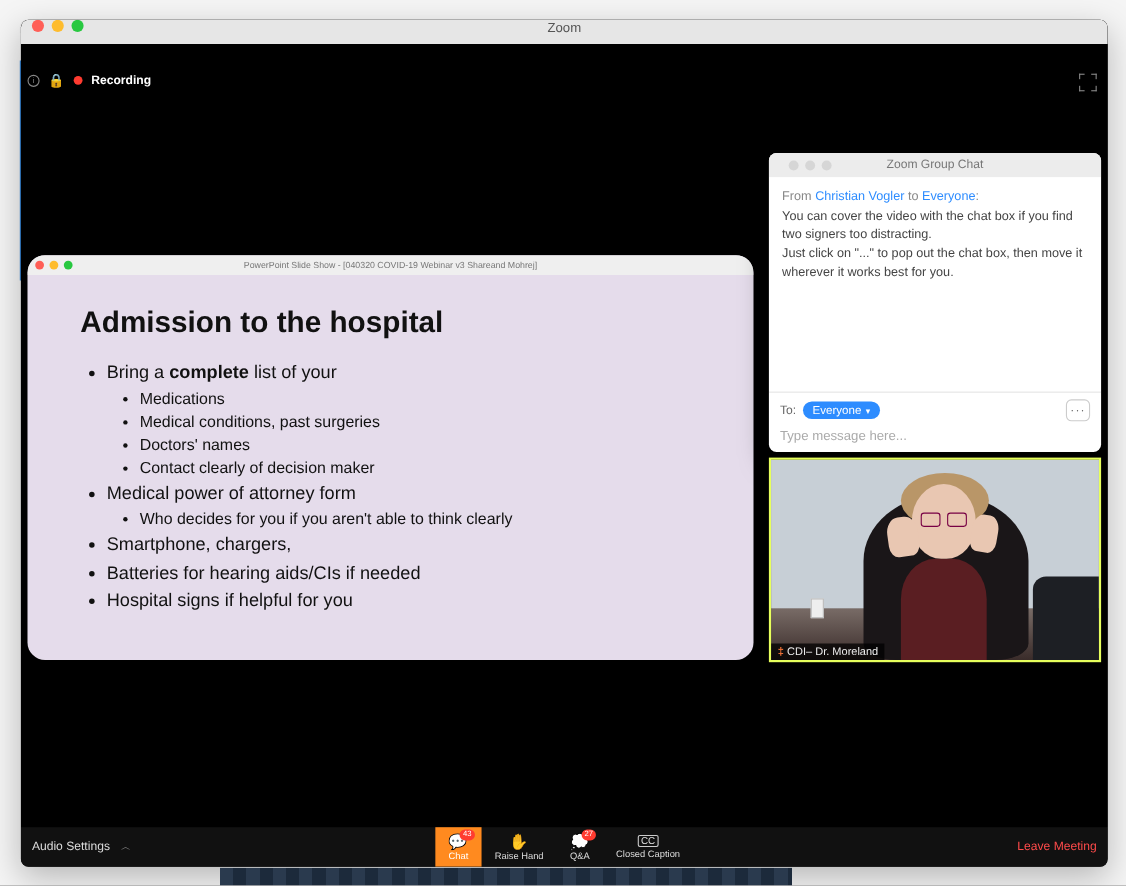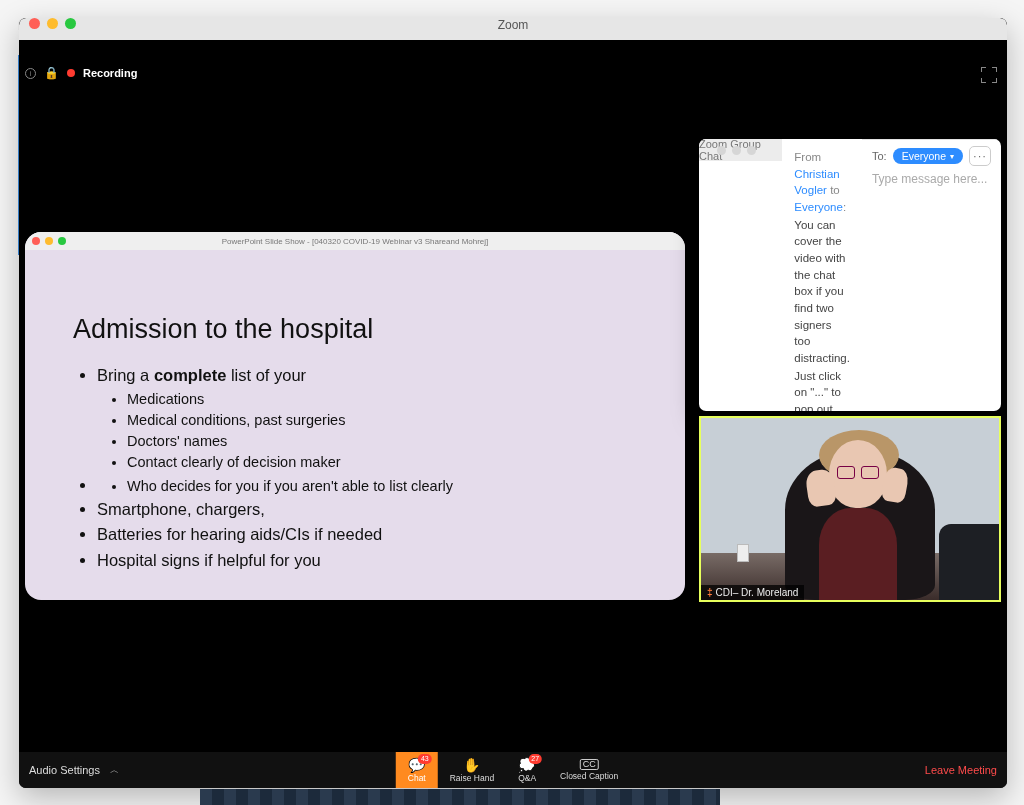--- a/index.html
+++ b/index.html
@@ -31,29 +31,29 @@
   
   .content { position:absolute; top:22px; left:0; right:0; bottom:36px; background:#000; }
 
   
   .slidewin { position:absolute; left:6px; top:192px; width:660px; height:368px; background:#e5dceb; border-radius:16px; box-shadow: 0 4px 18px rgba(0,0,0,.5); overflow:hidden; }
   .slidebar { height:18px; background:#efefef; display:flex; align-items:center; position:relative; }
   .slidebar .traffic { padding-left:7px; gap:5px; }
   .slidebar .dot { width:8px; height:8px; }
   .slidebar .stitle { position:absolute; left:0; right:0; text-align:center; color:#777; font-size:8px; }
   .slidebody { padding: 28px 38px 14px 48px; color:#111; }
-  .slidebody h1 { font-size:27px; font-weight:400; margin-bottom:18px;margin-top:36px; }
+  .slidebody h1 { font-size:27px; font-weight:700; margin-bottom:18px; }
   .slidebody ul { list-style: disc; padding-left: 24px; }
   .slidebody ul li { font-size:16.5px; line-height:1.55; }
   .slidebody ul ul { list-style: disc; padding-left: 30px; }
   .slidebody ul ul li { font-size:14.5px; line-height:1.45; }
   .slidebody b { font-weight: 700; }
 
   
-  .chatwin { position:absolute; right:6px; top:99px; width:302px; height:272px; background:#fff; border-radius:7px; box-shadow:0 8px 24px rgba(0,0,0,.5); color:#333; display:flex; flex-direction:row; overflow:hidden; }
+  .chatwin { position:absolute; right:6px; top:99px; width:302px; height:272px; background:#fff; border-radius:7px; box-shadow:0 8px 24px rgba(0,0,0,.5); color:#333; display:flex; flex-direction:column; overflow:hidden; }
   .chattitle { height:22px; background:#ececec; display:flex; align-items:center; justify-content:center; font-size:11px; color:#777; position:relative; }
   .chattitle .traffic { position:absolute; left:8px; display:flex; gap:6px; }
   .chattitle .dot { width:9px; height:9px; background:#d6d6d6; }
   .chatmsgs { flex:1; padding:10px 12px; font-size:11.5px; line-height:1.45; }
   .chatmsgs .from { color:#888; }
   .chatmsgs .sender { color:#2d8cff; }
   .chatmsgs .to { color:#2d8cff; }
   .chatmsgs .body { color:#444; margin-top:1px; }
   .chatcompose { border-top:1px solid #e4e4e4; padding:6px 10px 8px 10px; }
   .chatcompose .row1 { display:flex; align-items:center; gap:6px; font-size:11px; color:#666; }
@@ -144,22 +144,23 @@
             <li>
               <span>Bring a </span><b>complete</b><span> list of your</span>
               <ul>
                 <li>Medications</li>
                 <li>Medical conditions, past surgeries</li>
                 <li>Doctors' names</li>
                 <li>Contact clearly of decision maker</li>
               </ul>
             </li>
             <li>
+              <span>Medical power of attorney form</span>
               <ul>
-                <li>Who decides for you if you aren't able to list clearly</li>
+                <li>Who decides for you if you aren't able to think clearly</li>
               </ul>
             </li>
             <li>Smartphone, chargers,</li>
             <li>Batteries for hearing aids/CIs if needed</li>
             <li>Hospital signs if helpful for you</li>
           </ul>
         </div>
       </div>
 
       <div class="chatwin">

